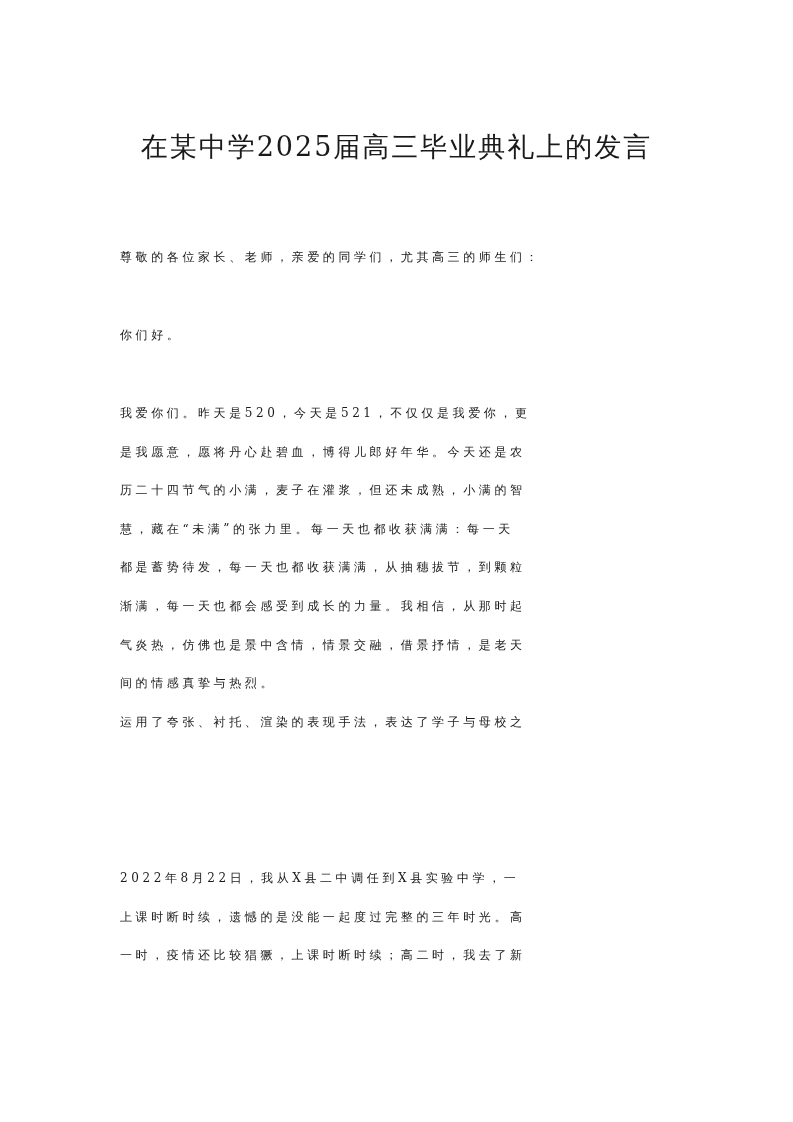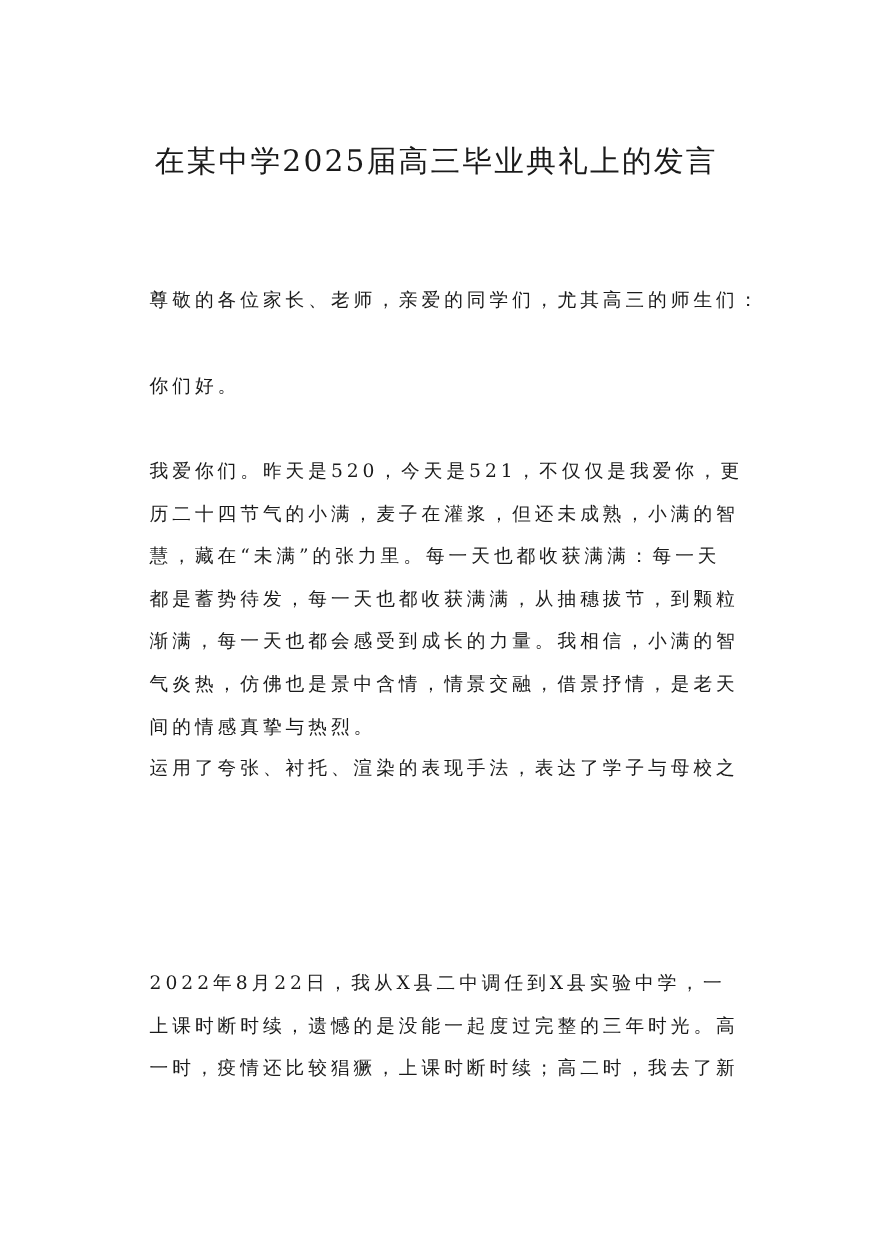--- a/index.html
+++ b/index.html
@@ -1,43 +1,44 @@
 <!DOCTYPE html>
 <html><head>
 <meta charset="utf-8">
 <style>
   html, body { margin: 0; padding: 0; background: #ffffff; }
   body { width: 793px; height: 1122px; position: relative; overflow: hidden;
          font-family: "DejaVu Serif", "Liberation Serif", serif; color: #1a1a1a; }
   .title { position: absolute; top: 127px; left: 0; width: 793px; text-align: center;
            font-size: 27px; letter-spacing: 2px; line-height: 40px; }
-  .para { position: absolute; left: 120px; width: 556px; font-size: 17px;
-          line-height: 38.6px; letter-spacing: 3.6px; margin: 16px; }
+  .para { position: absolute; left: 120px; width: 556px; font-size: 12px;
+          line-height: 38.6px; letter-spacing: 3.6px; margin: 0; }
   .line { display: block; white-space: nowrap; }
 </style>
 </head>
 <body>
 
 <div>
   <div class="title">在某中学2025届高三毕业典礼上的发言</div>
 
   <p class="para" style="top:238px">
     <span class="line">尊敬的各位家长、老师，亲爱的同学们，尤其高三的师生们：</span>
   </p>
 
   <p class="para" style="top:316px">
     <span class="line">你们好。</span>
   </p>
 
   <p class="para" style="top:394px">
     <span class="line">我爱你们。昨天是520，今天是521，不仅仅是我爱你，更</span>
+    <span class="line">是我愿意，愿将丹心赴碧血，博得儿郎好年华。今天还是农</span>
     <span class="line">历二十四节气的小满，麦子在灌浆，但还未成熟，小满的智</span>
     <span class="line">慧，藏在“未满”的张力里。每一天也都收获满满：每一天</span>
     <span class="line">都是蓄势待发，每一天也都收获满满，从抽穗拔节，到颗粒</span>
-    <span class="line">渐满，每一天也都会感受到成长的力量。我相信，小满的智</span>
+    <span class="line">渐满，每一天也都会感受到成长的力量。我相信，从那时起</span>
     <span class="line">气炎热，仿佛也是景中含情，情景交融，借景抒情，是老天</span>
     <span class="line">间的情感真挚与热烈。</span>
     <span class="line">运用了夸张、衬托、渲染的表现手法，表达了学子与母校之</span>
   </p>
 
   <p class="para" style="top:859px">
     <span class="line">2022年8月22日，我从X县二中调任到X县实验中学，一</span>
     <span class="line">上课时断时续，遗憾的是没能一起度过完整的三年时光。高</span>
     <span class="line">一时，疫情还比较猖獗，上课时断时续；高二时，我去了新</span>
   </p>

